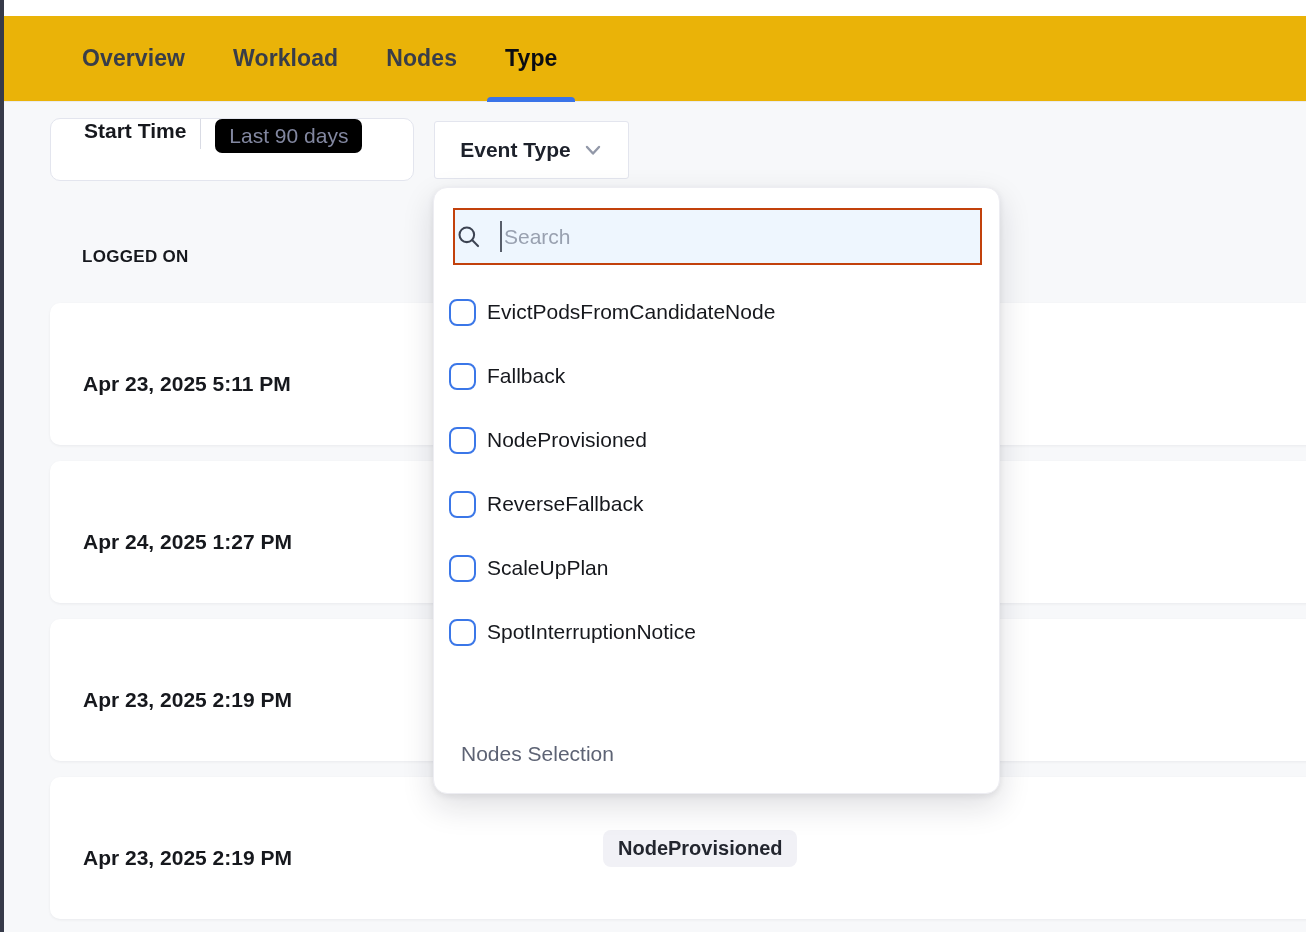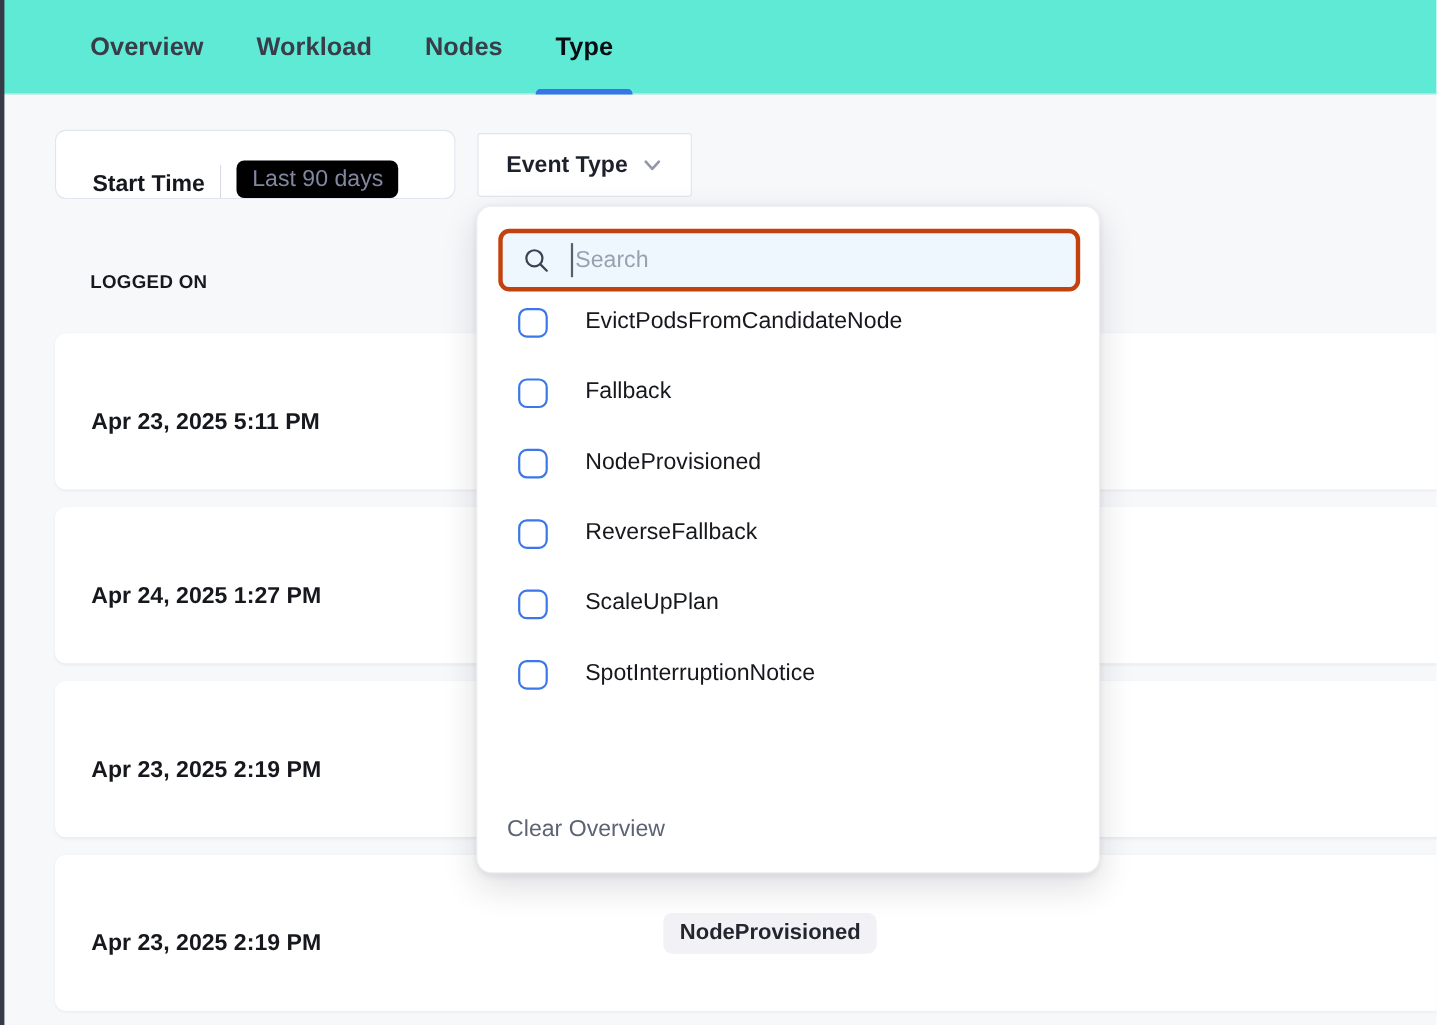--- a/index.html
+++ b/index.html
@@ -9,22 +9,22 @@
     background: #ffffff;
     position: relative;
     color: #16181d;
   }
   .left-edge {
     position: absolute; left: 0; top: 0; width: 4px; height: 932px;
     background: #363a49; z-index: 40;
   }
   
   .tabbar {
-    position: absolute; left: 0; top: 0; width: 1306px; height: 86px;
-    background: #5eead4; border-bottom: 1px solid #e9eaef;
+    position: absolute; left: 0; top: 16px; width: 1306px; height: 86px;
+    background: #eab308; border-bottom: 1px solid #e9eaef;
     display: flex; align-items: center; padding-left: 82px; gap: 48px;
     z-index: 10;
   }
   .tab {
     position: relative; height: 86px; display: flex; align-items: center;
     font-size: 23px; font-weight: 600; color: #383d49; cursor: pointer;
     letter-spacing: .1px;
   }
   .tab.active { font-weight: 700; color: #0b0d12; }
   .tab.active .tab-underline {
@@ -33,21 +33,21 @@
   }
   
   .content {
     position: absolute; left: 0; top: 86px; width: 1306px; height: 846px;
     background: #f7f8fa;
   }
   
   .filter-start {
     position: absolute; left: 50px; top: 32px; width: 364px; height: 63px;
     background: #ffffff; border: 1px solid #e3e5ee; border-radius: 10px;
-    display: flex; align-items: flex-end; padding: 0 16px 0 33px; gap: 14px;
+    display: flex; align-items: flex-start; padding: 0 16px 0 33px; gap: 14px;
   }
   .filter-start-label { font-size: 21px; font-weight: 700; color: #16181d; white-space: nowrap; }
   .filter-divider { width: 1px; height: 30px; background: #d9dbe4; }
   .filter-chip {
     background: #000000; color: #8287a0; font-size: 21px; font-weight: 500;
     border-radius: 7px; padding: 5px 14px; white-space: nowrap;
   }
   .filter-event {
     position: absolute; left: 434px; top: 35px; width: 195px; height: 58px;
     background: #ffffff; border: 1px solid #e3e5ee; border-radius: 3px;
@@ -75,37 +75,37 @@
   
   .dropdown {
     position: absolute; left: 433px; top: 101px; width: 567px; height: 607px;
     background: #ffffff; border-radius: 14px;
     border: 1px solid #ededf2;
     box-shadow: 0 12px 32px rgba(20,24,40,.14), 0 2px 6px rgba(20,24,40,.08);
     z-index: 30;
   }
   .search-wrap {
     position: absolute; left: 19px; top: 20px; width: 529px; height: 57px;
-    background: #eef6fe; border: 4px solid #c2410c; border-radius: 10px;
-    display: flex; align-items: center; padding-left: 17px;
+    background: #eef6fe; border: 2px solid #c2410c; border-radius: 0;
+    display: flex; align-items: center; 
   }
   .search-icon { width: 27px; height: 27px; flex: 0 0 auto; }
   .caret {
     width: 2px; height: 31px; background: #585e6a; margin-left: 18px; flex: 0 0 auto;
   }
   .search-input {
     flex: 1; height: 100%; border: none; outline: none; background: transparent;
     font-family: "Liberation Sans", "DejaVu Sans", sans-serif;
     font-size: 21px; color: #16181d; padding-left: 2px;
   }
   .search-input::placeholder { color: #99a1b0; opacity: 1; }
   .dd-list { position: absolute; left: 0; top: 92px; width: 100%; }
   .dd-item {
-    height: 64px; display: flex; align-items: flex-start; padding-left: 37px;
-    gap: 34px; cursor: pointer;
+    height: 64px; display: flex; align-items: center; padding-left: 15px;
+    gap: 11px; cursor: pointer;
   }
   .checkbox {
     width: 27px; height: 27px; border: 2px solid #3b77e8; border-radius: 8px;
     background: #ffffff; flex: 0 0 auto;
   }
   .dd-label { font-size: 21px; font-weight: 400; color: #16181d; }
   .dd-clear {
     position: absolute; left: 27px; top: 544px; height: 44px;
     display: flex; align-items: center;
     font-size: 21px; color: #5d6374; cursor: pointer;
@@ -194,16 +194,16 @@
       <div class="dd-item">
         <span class="checkbox"></span>
         <span class="dd-label">ScaleUpPlan</span>
       </div>
       <div class="dd-item">
         <span class="checkbox"></span>
         <span class="dd-label">SpotInterruptionNotice</span>
       </div>
     </div>
 
-    <div class="dd-clear">Clear Overview</div>
+    <div class="dd-clear">Nodes Selection</div>
   </div>
 
 </div>
 
 </body></html>

